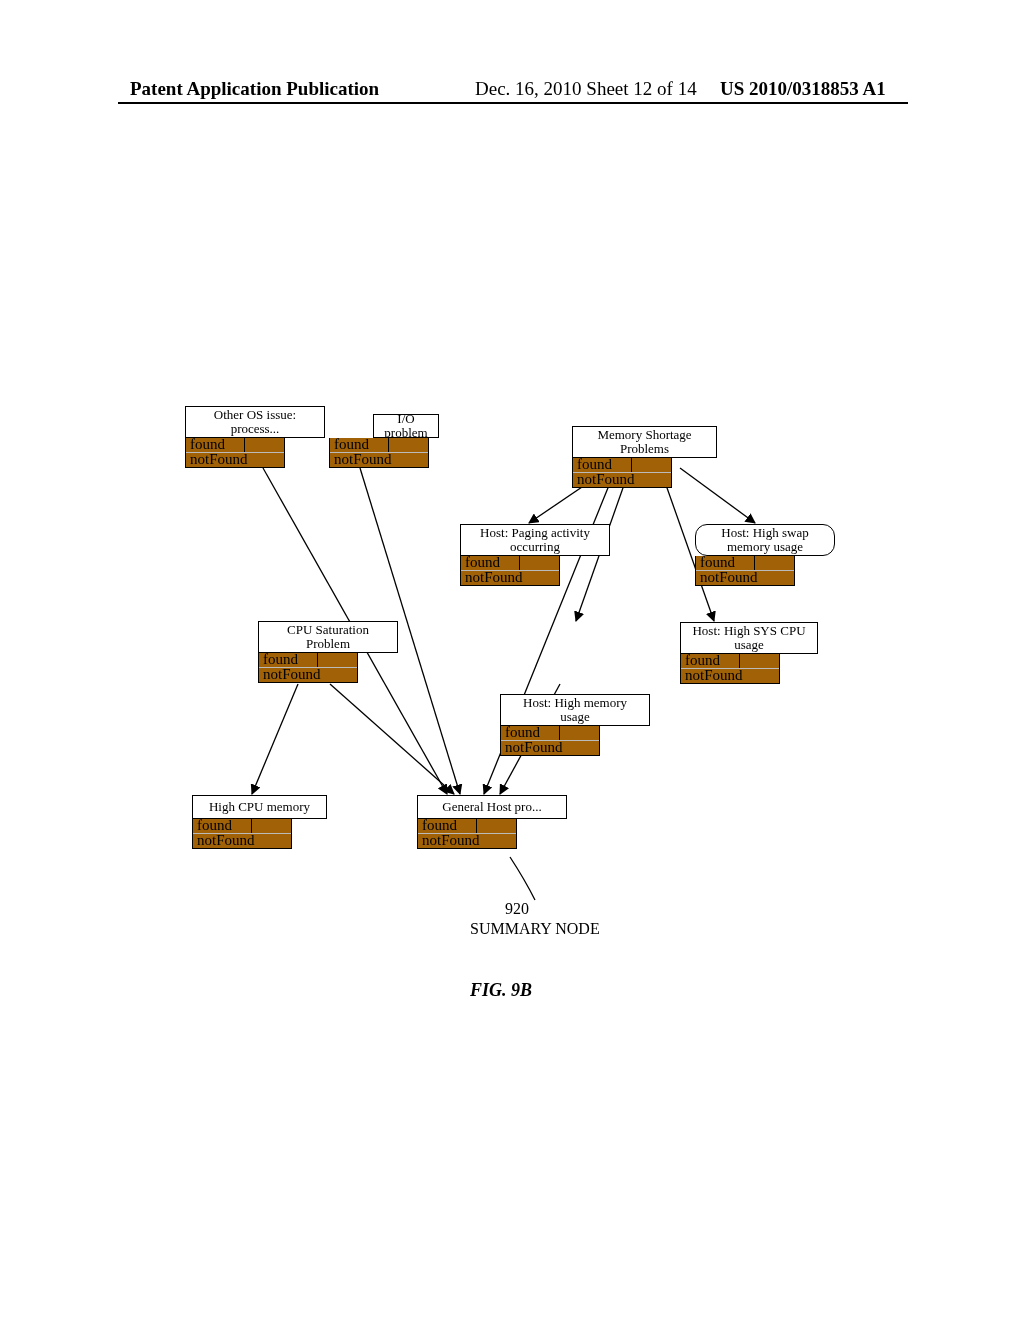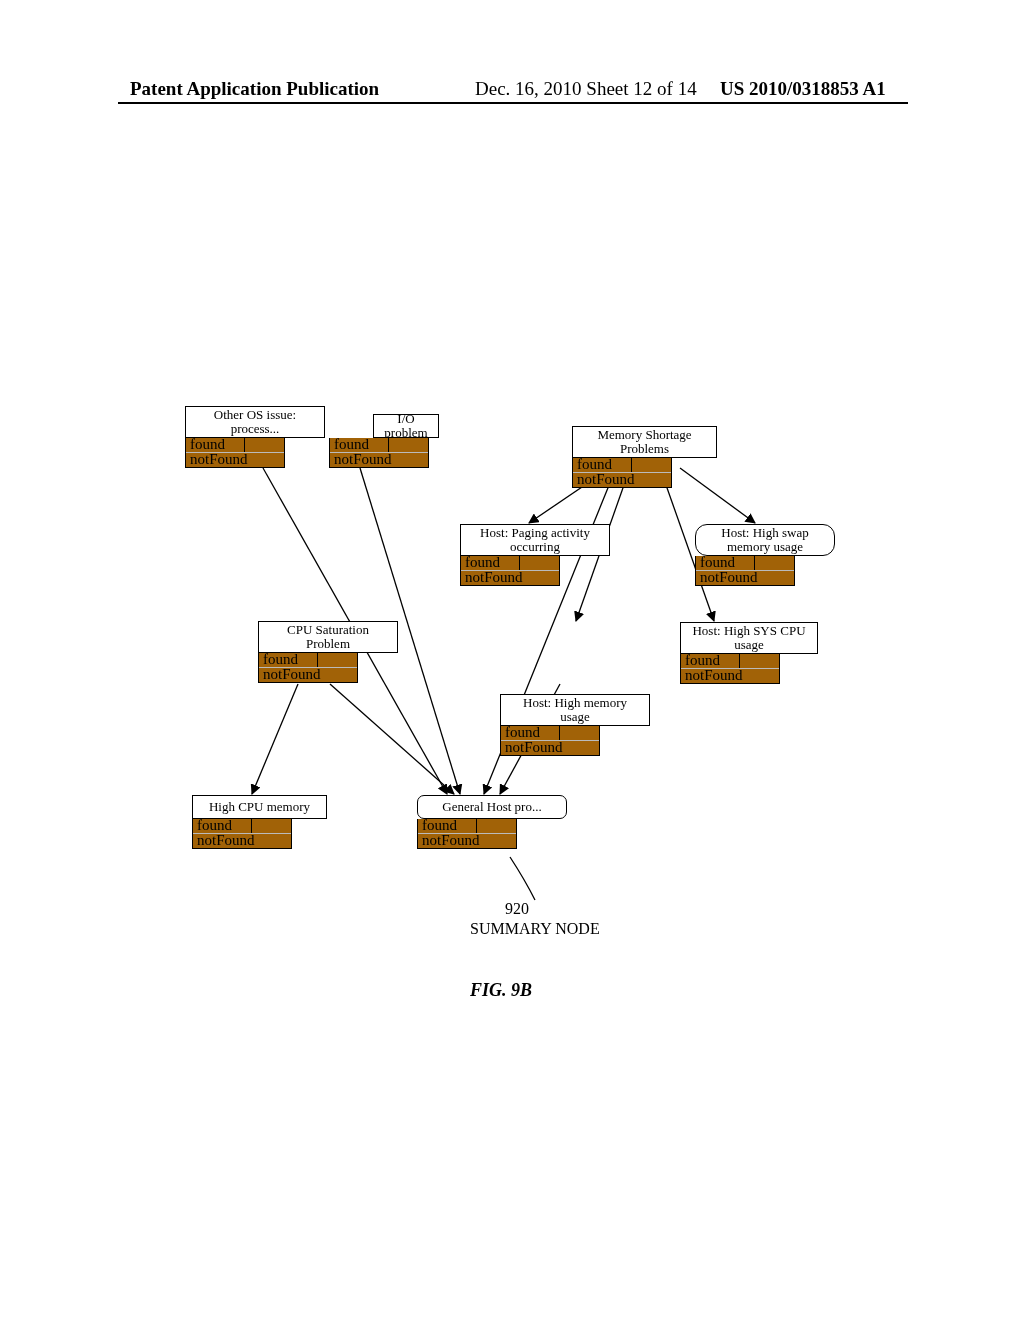--- a/index.html
+++ b/index.html
@@ -223,21 +223,21 @@
     <div class="node" style="left:192px; top:795px; width:135px;">
       <div class="title-box" style="height:24px;">High CPU memory</div>
       <div class="status" style="width:100px; position:relative;">
         <div class="found">found</div>
         <div class="notfound">notFound</div>
         <div class="divider" style="left:58px; top:0; height:14px;"></div>
       </div>
     </div>
 
     <div class="node" style="left:417px; top:795px; width:150px;">
-      <div class="title-box" style="height:24px;border-radius:7px;">General Host pro...</div>
+      <div class="title-box" style="height:24px;">General Host pro...</div>
       <div class="status" style="width:100px; position:relative;">
         <div class="found">found</div>
         <div class="notfound">notFound</div>
         <div class="divider" style="left:58px; top:0; height:14px;"></div>
       </div>
     </div>
 
     <div class="callout-label" style="left:505px; top:900px; width:60px;">920</div>
     <div class="callout-label" style="left:470px; top:920px; width:140px; font-variant: small-caps;">SUMMARY NODE</div>
 

